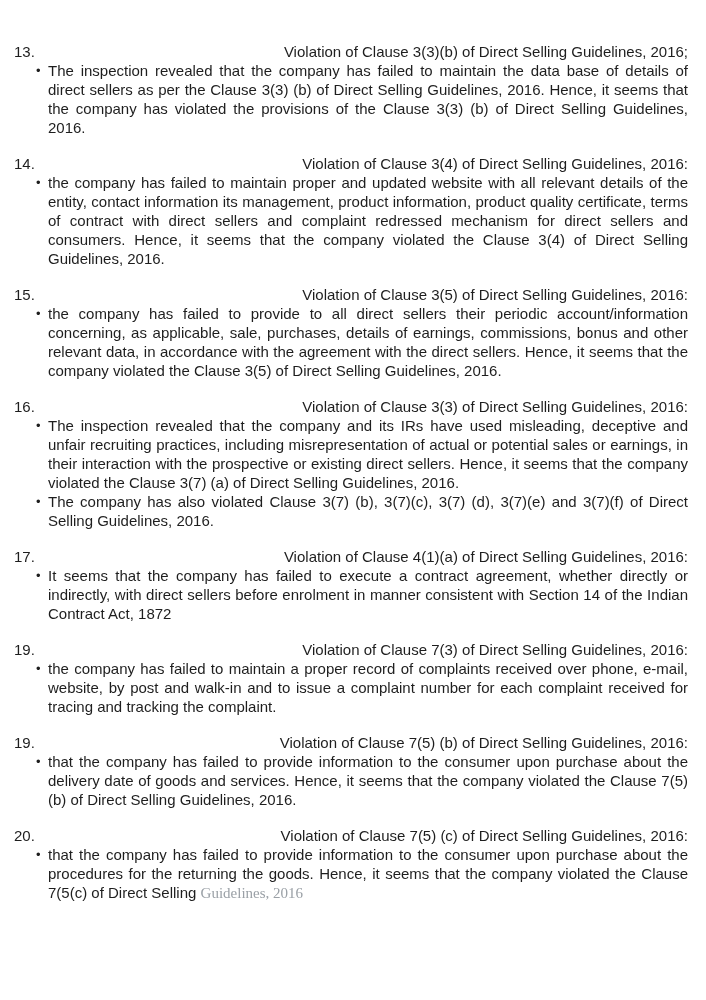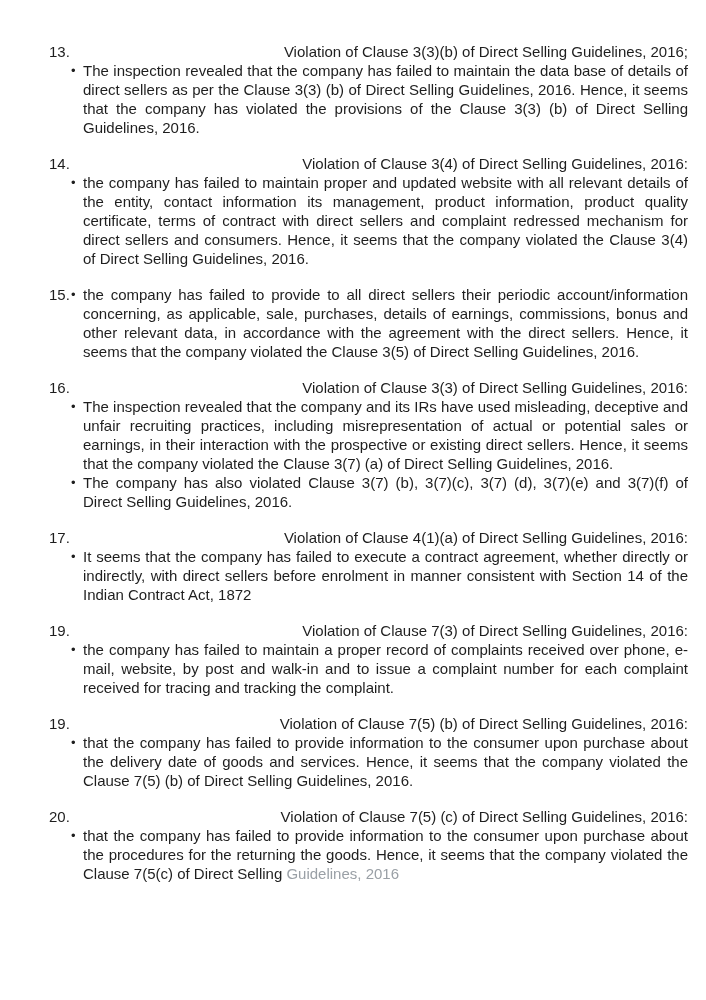--- a/index.html
+++ b/index.html
@@ -17,21 +17,20 @@
       overflow: hidden;
       -webkit-font-smoothing: antialiased;
     }
     .doc {
       padding: 42px 18px 0 14px;
       box-sizing: border-box;
     }
     .item {
       display: flex;
       margin-bottom: 17px;
-      margin-left: 35px;
     }
     .num {
       flex: 0 0 24px;
       white-space: nowrap;
     }
     .content {
       flex: 1;
       min-width: 0;
     }
     .heading {
@@ -46,20 +45,21 @@
       padding-left: 2px;
       box-sizing: border-box;
       font-size: 13px;
     }
     .btext {
       flex: 1;
       text-align: justify;
     }
     .faded {
       color: #9aa0a6;
+      font-family: Liberation Serif, serif;
     }
   </style>
 </head>
 <body>
 
 <div class="doc">
 
   <div class="item">
     <div class="num">13.</div>
     <div class="content">
@@ -78,20 +78,21 @@
       <div class="bullet">
         <div class="marker">•</div>
         <div class="btext">the company has failed to maintain proper and updated website with all relevant details of the entity, contact information its management, product information, product quality certificate, terms of contract with direct sellers and complaint redressed mechanism for direct sellers and consumers. Hence, it seems that the company violated the Clause 3(4) of Direct Selling Guidelines, 2016.</div>
       </div>
     </div>
   </div>
 
   <div class="item">
     <div class="num">15.</div>
     <div class="content">
+      <div class="heading">Violation of Clause 3(5) of Direct Selling Guidelines, 2016:</div>
       <div class="bullet">
         <div class="marker">•</div>
         <div class="btext">the company has failed to provide to all direct sellers their periodic account/information concerning, as applicable, sale, purchases, details of earnings, commissions, bonus and other relevant data, in accordance with the agreement with the direct sellers. Hence, it seems that the company violated the Clause 3(5) of Direct Selling Guidelines, 2016.</div>
       </div>
     </div>
   </div>
 
   <div class="item">
     <div class="num">16.</div>
     <div class="content">

